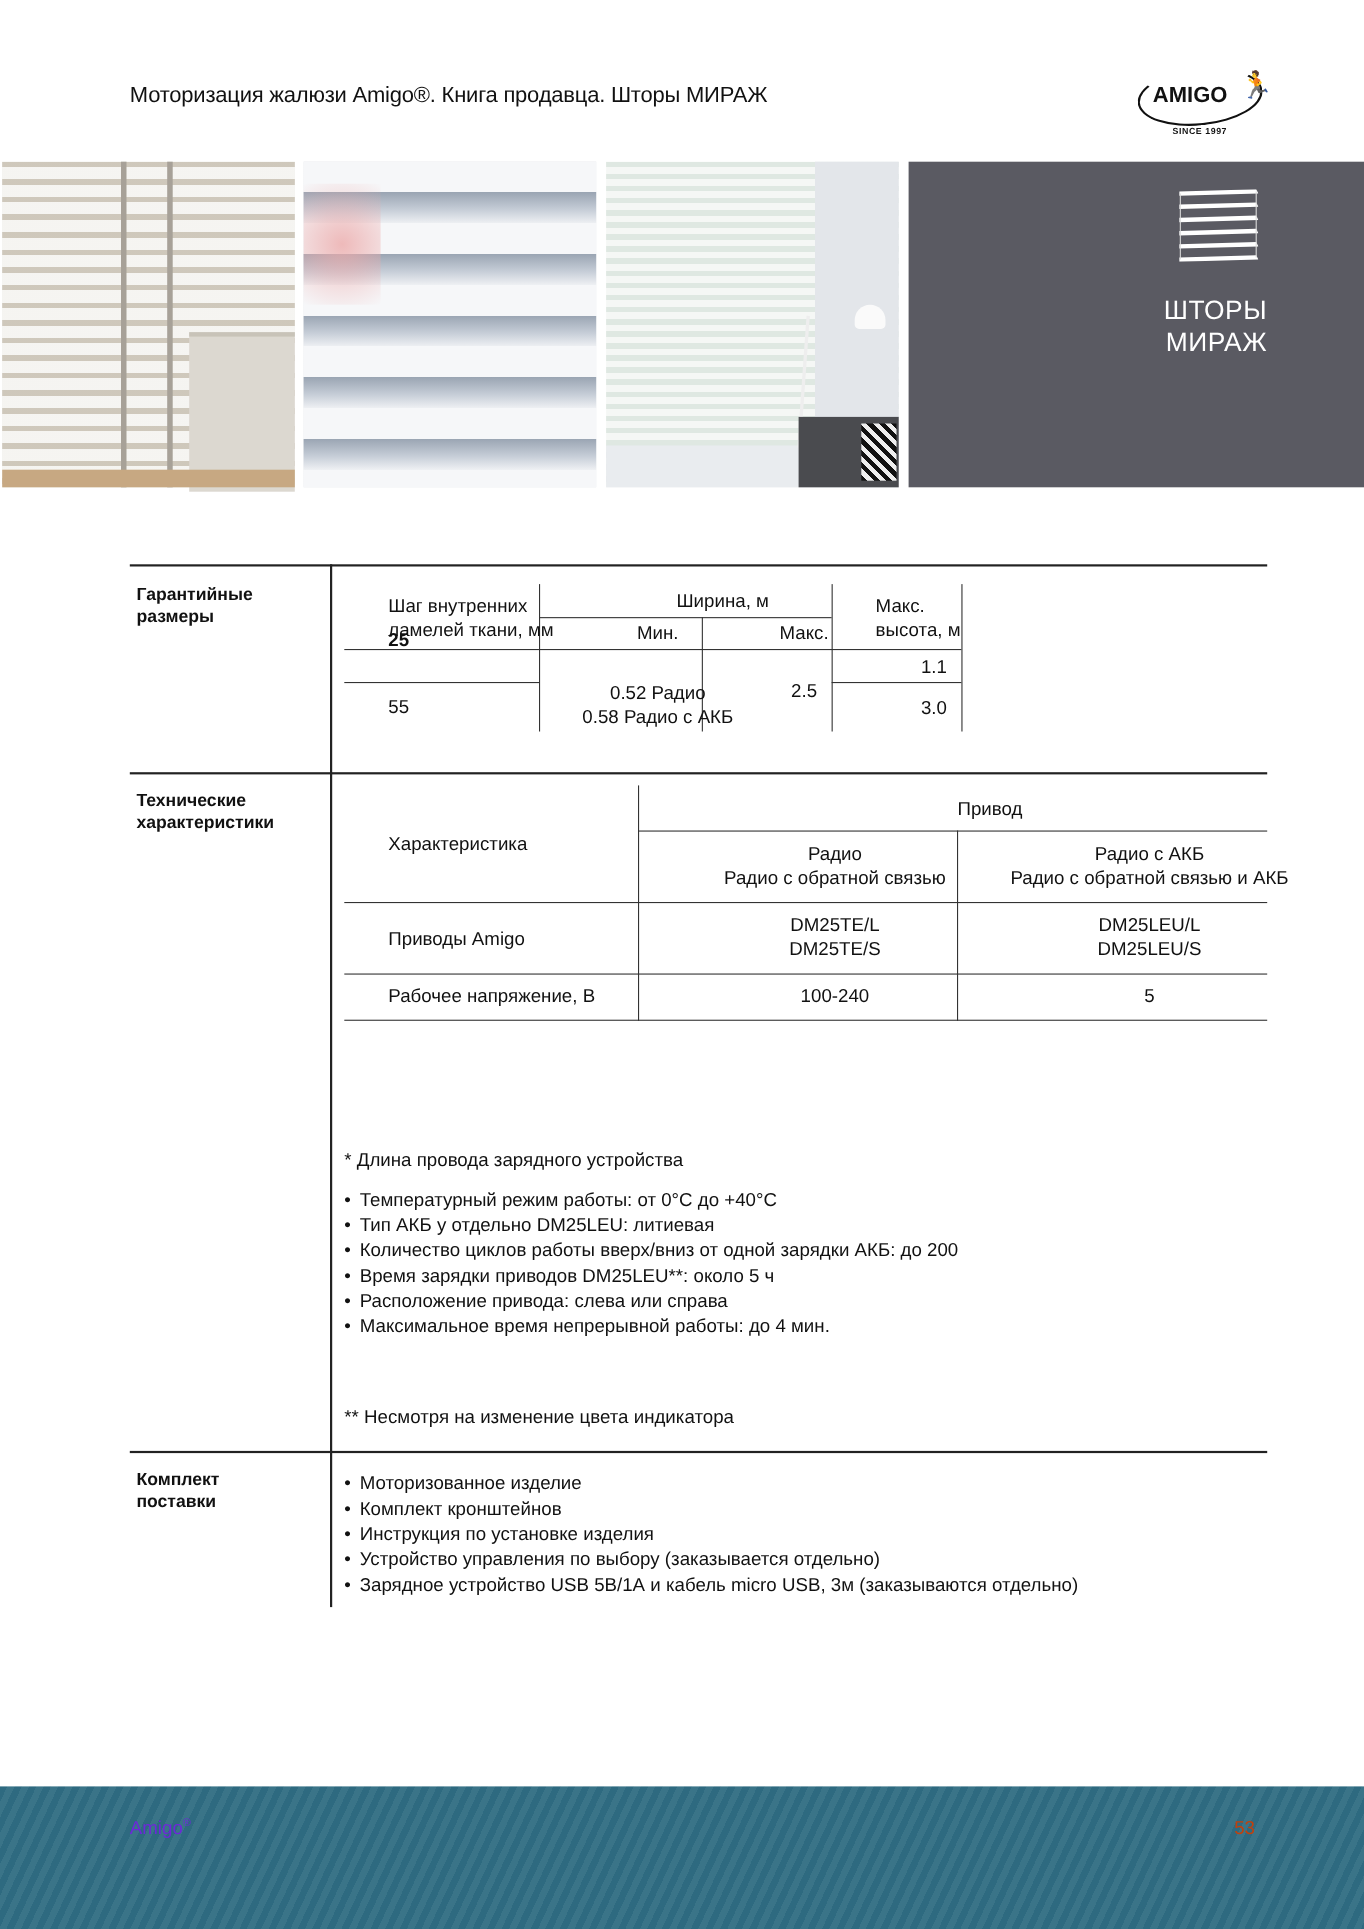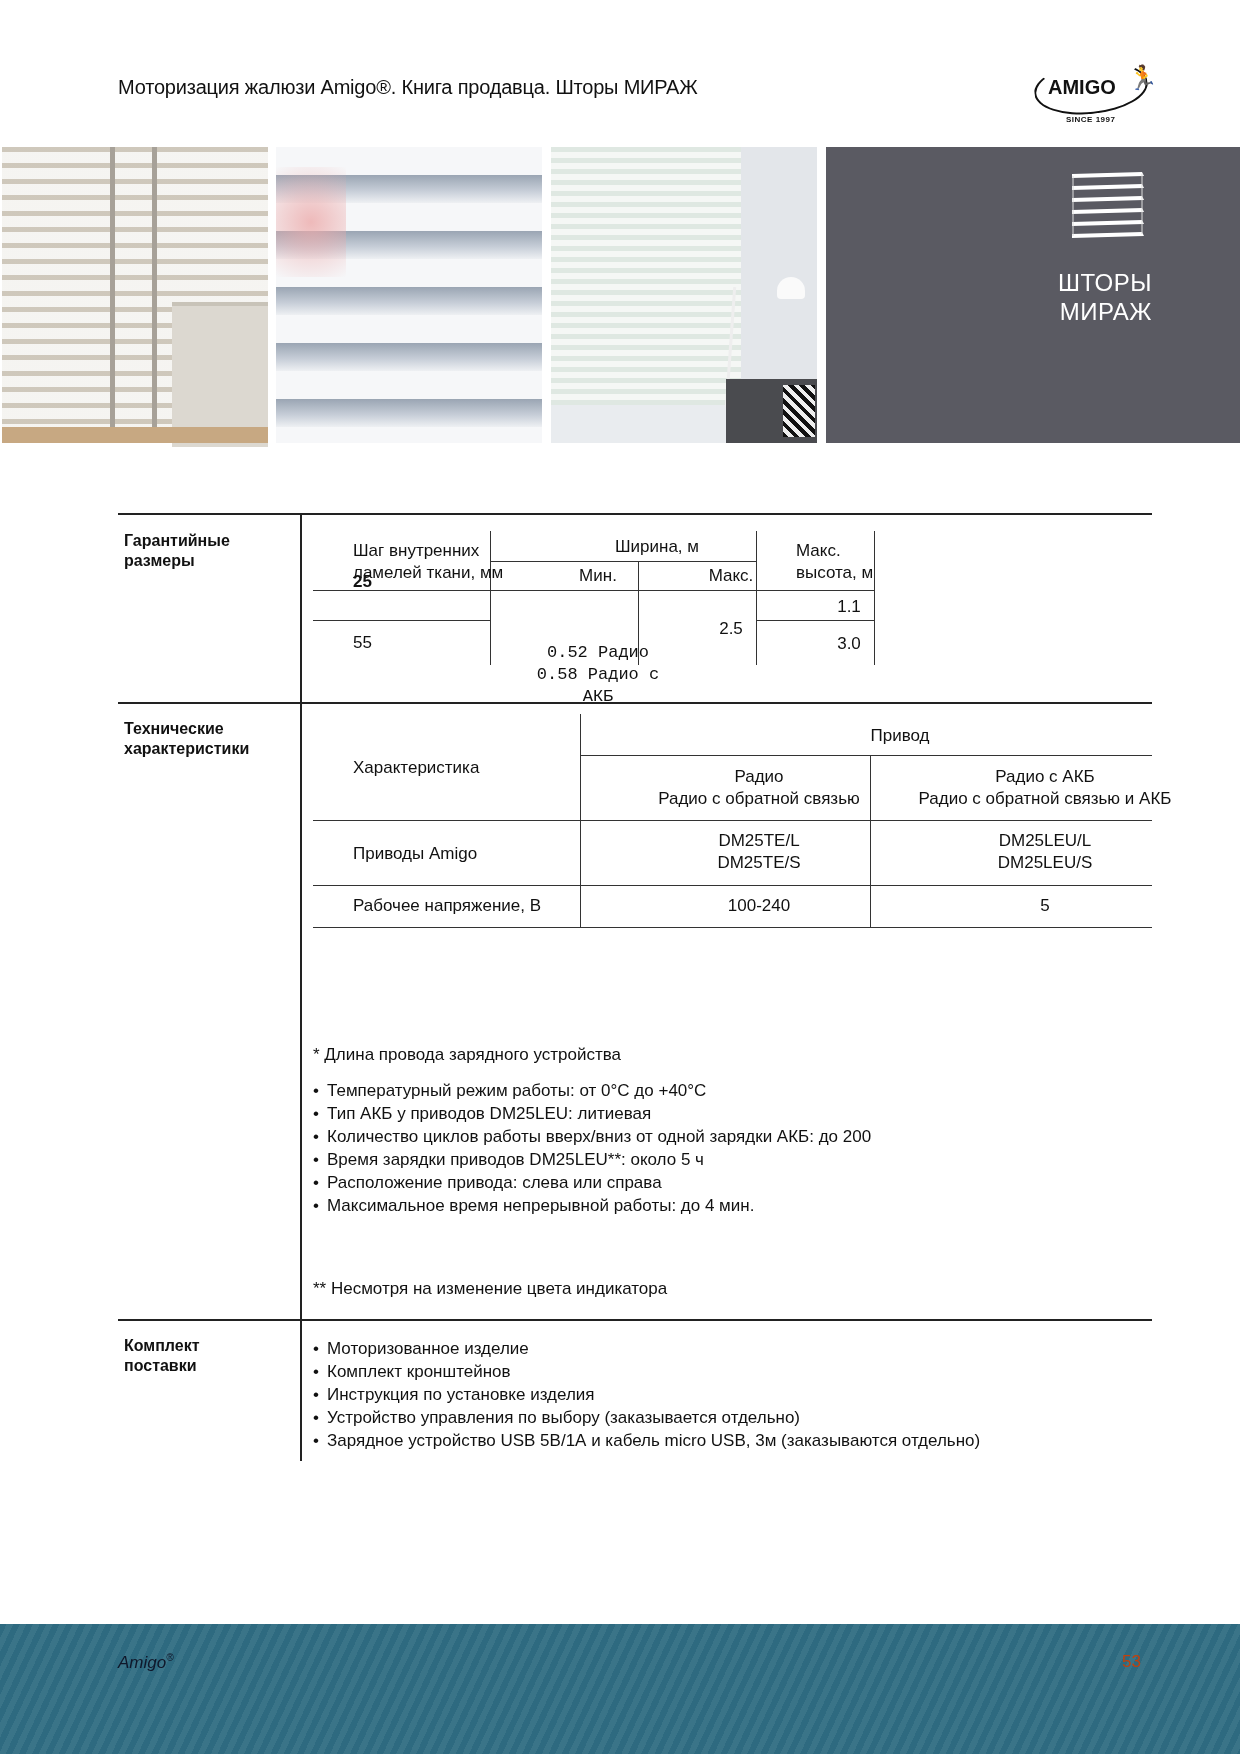--- a/index.html
+++ b/index.html
@@ -50,21 +50,21 @@
 
   .cell { position: absolute; font-size: 17px; line-height: 22px; margin-left: 34px; }
   .c { text-align: center; }
 
   .notes { position: absolute; left: 313px; font-size: 17px; line-height: 23px; }
   .bullet { position: relative; padding-left: 14px; }
   .bullet::before { content: "•"; position: absolute; left: 0; top: 0; }
 
   .footer { position: absolute; left: 0; top: 1624px; width: 1240px; height: 130px;
     background: repeating-linear-gradient(115deg, #2e6a80 0px, #2e6a80 6px, #3a7488 6px, #3a7488 12px); }
-  .footer-brand { position: absolute; left: 118px; top: 1652px; color: #0f172a; font-size: 17px; font-style: italic; }
+  .footer-brand { position: absolute; left: 118px; top: 1652px; color: #6d28d9; font-size: 17px; }
   .footer-page { position: absolute; left: 1122px; top: 1652px; color: #c2410c; font-size: 17px; }
   sup { font-size: 10px; }
 </style>
 </head>
 <body>
 
 <div class="abs doc-header-title">Моторизация жалюзи Amigo®. Книга продавца. Шторы МИРАЖ</div>
 <div class="abs logo">
   <div class="logo-ellipse"></div>
   <span class="logo-word">AMIGO</span>
@@ -138,21 +138,21 @@
   <div class="cell c" style="left:490px; top:536px; width:266px;">Ширина, м</div>
   <div class="cell c" style="left:490px; top:565px; width:148px;">Мин.</div>
   <div class="cell c" style="left:638px; top:565px; width:118px;">Макс.</div>
   <div class="cell" style="left:762px; top:540px;">
     <div>Макс.</div>
     <div>высота, м</div>
   </div>
 
   <div class="cell" style="left:319px; top:571px;font-weight:bold;">25</div>
   <div class="cell" style="left:319px; top:632px;">55</div>
-  <div class="cell c" style="left:490px; top:642px; width:148px;font-family:Liberation Mono, monospace;">
+  <div class="cell c" style="left:490px; top:619px; width:148px;">
     <div>0.52 Радио</div>
     <div>0.58 Радио с АКБ</div>
   </div>
   <div class="cell c" style="left:638px; top:618px; width:118px;">2.5</div>
   <div class="cell c" style="left:756px; top:596px; width:118px;">1.1</div>
   <div class="cell c" style="left:756px; top:633px; width:118px;">3.0</div>
 </div>
 
 <div class="sec-label" style="top:719px;">
   <div>Технические</div>
@@ -189,21 +189,21 @@
   </div>
 
   <div class="cell" style="left:319px; top:895px;">Рабочее напряжение, В</div>
   <div class="cell c" style="left:580px; top:895px; width:290px;">100-240</div>
   <div class="cell c" style="left:870px; top:895px; width:282px;">5</div>
 </div>
 
 <div class="notes" style="top:1043px;">* Длина провода зарядного устройства</div>
 <div class="notes" style="top:1079px;">
   <div class="bullet">Температурный режим работы: от 0°С до +40°С</div>
-  <div class="bullet">Тип АКБ у приводов DM25LEU: литиевая</div>
+  <div class="bullet">Тип АКБ у отдельно DM25LEU: литиевая</div>
   <div class="bullet">Количество циклов работы вверх/вниз от одной зарядки АКБ: до 200</div>
   <div class="bullet">Время зарядки приводов DM25LEU**: около 5 ч</div>
   <div class="bullet">Расположение привода: слева или справа</div>
   <div class="bullet">Максимальное время непрерывной работы: до 4 мин.</div>
 </div>
 <div class="notes" style="top:1277px;">** Несмотря на изменение цвета индикатора</div>
 
 <div class="sec-label" style="top:1336px;">
   <div>Комплект</div>
   <div>поставки</div>

